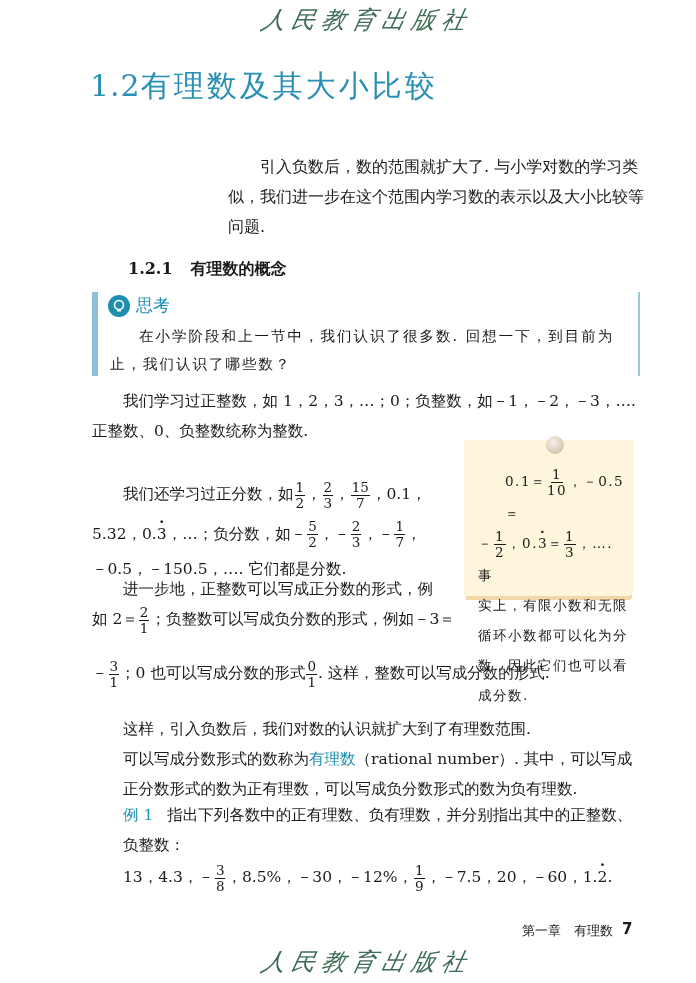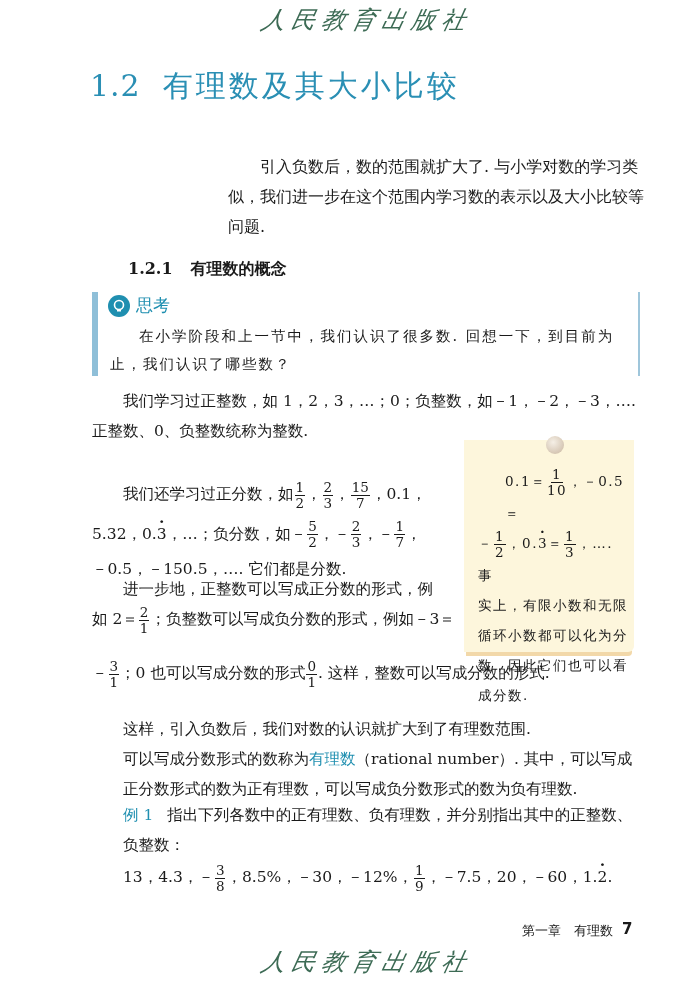--- a/index.html
+++ b/index.html
@@ -11,21 +11,21 @@
   .abs { position: absolute; }
   .publisher {
     font-family: "DejaVu Serif", serif; font-style: italic;
     color: #3d6b55; font-size: 24px; letter-spacing: 6px;
     transform: skewX(-12deg);
   }
   .section-title {
     left: 90px; top: 66px; font-size: 30px; color: #2a8fb4;
     font-family: "DejaVu Serif", serif; letter-spacing: 3px;
   }
-  .section-title .num { margin-right: 22px; letter-spacing: 1px; }
+  .section-title .num { letter-spacing: 1px; }
   .intro {
     left: 228px; top: 152px; width: 430px; font-size: 16px; line-height: 30px;
     text-indent: 2em;
   }
   .subsec {
     left: 128px; top: 259px; font-size: 16px; font-weight: bold;
     font-family: "DejaVu Sans", sans-serif;
   }
   .subsec .num { margin-right: 18px; font-family: "DejaVu Serif", serif; }
   .think-box {
@@ -48,21 +48,21 @@
   .p2 { left: 92px; top: 479px; width: 365px; }
   .indent { padding-left: 2em; }
   .frac {
     display: inline-flex; flex-direction: column; align-items: center;
     vertical-align: middle; font-size: 13.5px; line-height: 15px; margin: 0 1px;
   }
   .frac .n { border-bottom: 1px solid #1a1a1a; padding: 0 1px; }
   .dot { position: relative; display: inline-block; }
   .dot::before { content: "·"; position: absolute; top: -12px; left: 50%; transform: translateX(-50%); font-weight: bold; }
   .note {
-    left: 464px; top: 440px; width: 170px; height: 212px;
+    left: 464px; top: 440px; width: 170px; height: 156px;
     background: #fdf6dc; border-bottom-right-radius: 6px;
     box-shadow: 0 6px 0 -2px #f2d8a9;
   }
   .note-pin {
     position: absolute; left: 82px; top: -4px; width: 18px; height: 18px; border-radius: 50%;
     background: radial-gradient(circle at 40% 35%, #f5efe6, #c9b6a0);
   }
   .note-text {
     position: absolute; left: 14px; top: 26px; width: 150px;
     font-size: 13.5px; line-height: 30px; letter-spacing: 1.5px;

